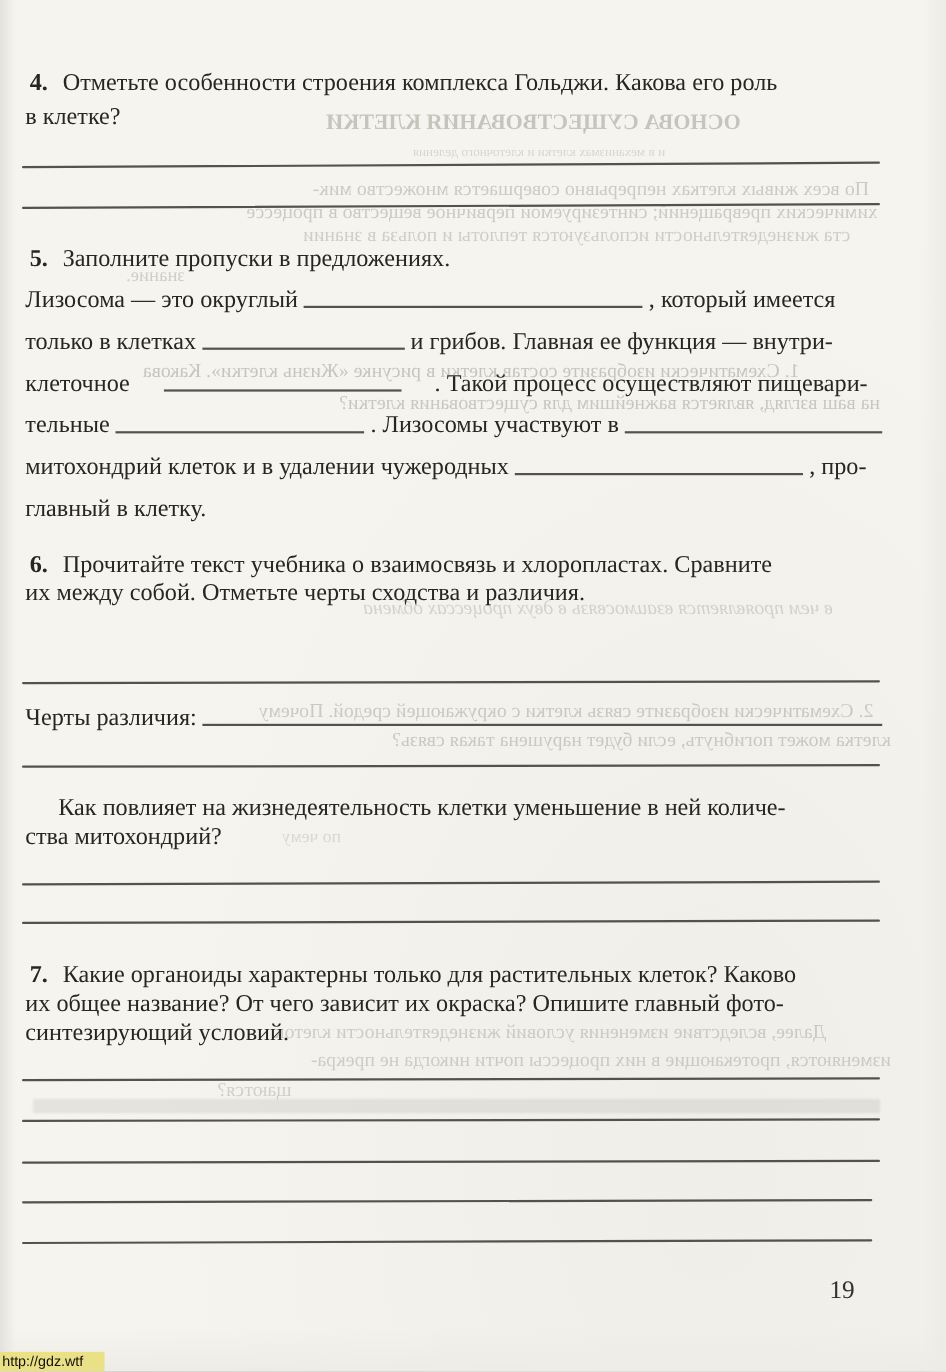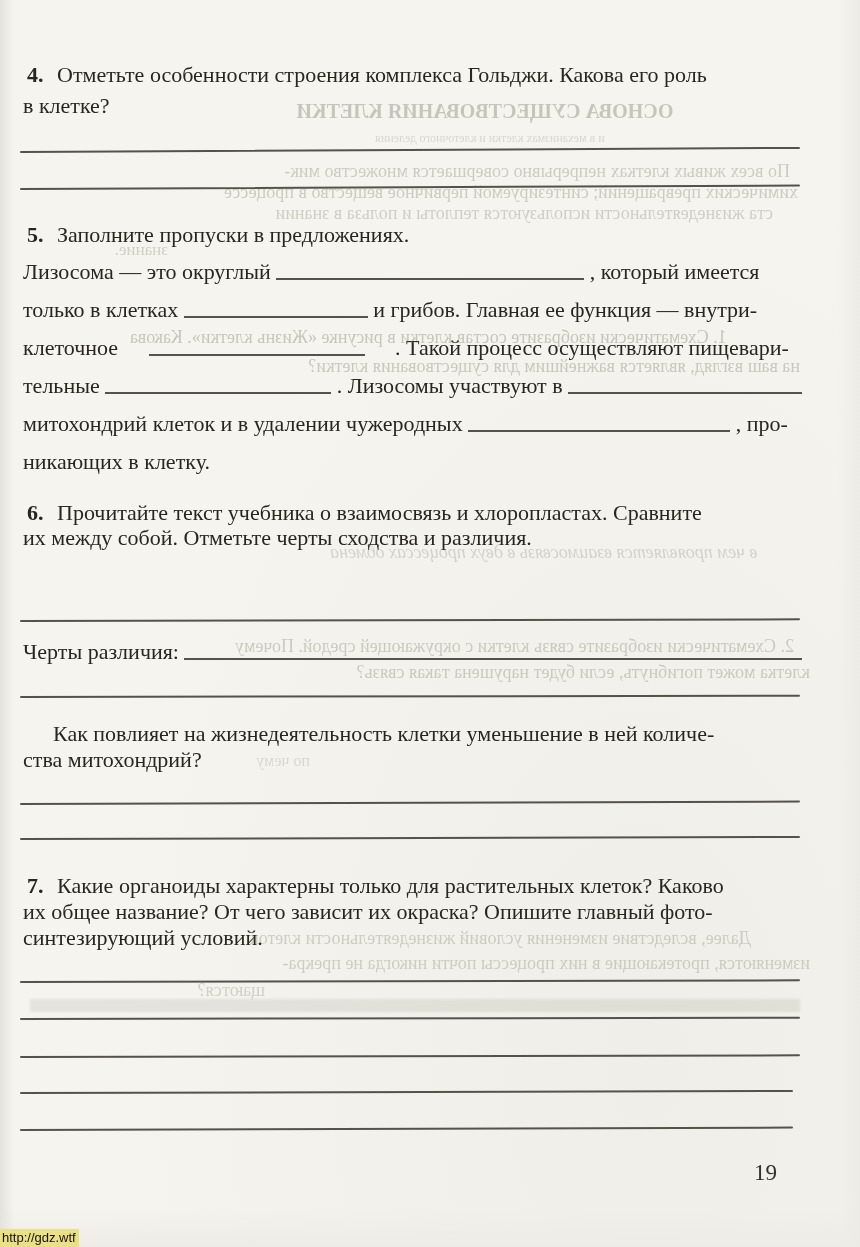--- a/index.html
+++ b/index.html
@@ -67,21 +67,21 @@
     color:#33312b;
     margin-left:24px;
   }
   .watermark{
     position:absolute;
     left:0;top:1229px;
     background:#eae085;
     color:#14120e;
     font-family:"Liberation Sans","DejaVu Sans",sans-serif;
     font-size:13px;line-height:18px;
-    padding:0 3px 0 2px;
+    padding:0 19px 0 2px;
   }
 </style>
 </head>
 <body>
 
 <div class="page">
 
   <span class="qnum" style="left:27px;top:62px">4.</span>
   <div class="textline qline1" style="top:62px">Отметьте особенности строения комплекса Гольджи. Какова его роль</div>
   <div class="textline" style="top:93px">в клетке?</div>
@@ -90,21 +90,21 @@
   <div class="rule" style="top:188px;left:20px;width:780px;transform:rotate(-0.25deg)"></div>
 
   <span class="qnum" style="left:27px;top:222px">5.</span>
   <div class="textline qline1" style="top:222px">Заполните пропуски в предложениях.</div>
 
   <div class="textline row-flex" style="top: 259px;"><span>Лизосома — это округлый </span><span class="blank" style="width: 308px;"></span><span> , который имеется</span></div>
     <div class="textline row-flex" style="top: 297px;"><span>только в клетках </span><span class="blank" style="width: 184px;"></span><span> и грибов. Главная ее функция — внутри-</span></div>
     <div class="textline row-flex" style="top: 335px; gap: 25px;"><span>клеточное </span><span class="blank" style="width: 216px;"></span><span> . Такой процесс осуществляют пищевари-</span></div>
     <div class="textline row-flex" style="top: 373px; text-align: center;"><span>тельные </span><span class="blank" style="width: 226px;"></span><span> . Лизосомы участвуют в </span><span class="blank fill"></span></div>
     <div class="textline row-flex" style="top: 411px;"><span>митохондрий клеток и в удалении чужеродных </span><span class="blank" style="width: 262px;"></span><span> , про-</span></div>
-    <div class="textline row-flex" style="top: 449px;"><span>никающих в клетку.</span></div>
+    <div class="textline row-flex" style="top: 449px;"><span>главный в клетку.</span></div>
     <div id="fill-rows"></div>
 
   <span class="qnum" style="left:27px;top:500px">6.</span>
   <div class="textline qline1" style="top:500px">Прочитайте текст учебника о взаимосвязь и хлоропластах. Сравните</div>
   <div class="textline" style="top:525px">их между собой. Отметьте черты сходства и различия.</div>
 
   <div class="rule" style="top:620px;left:20px;width:780px;transform:rotate(-0.12deg)"></div>
 
   <div class="textline row-flex" style="top:639px">
     <span>Черты различия: </span>

